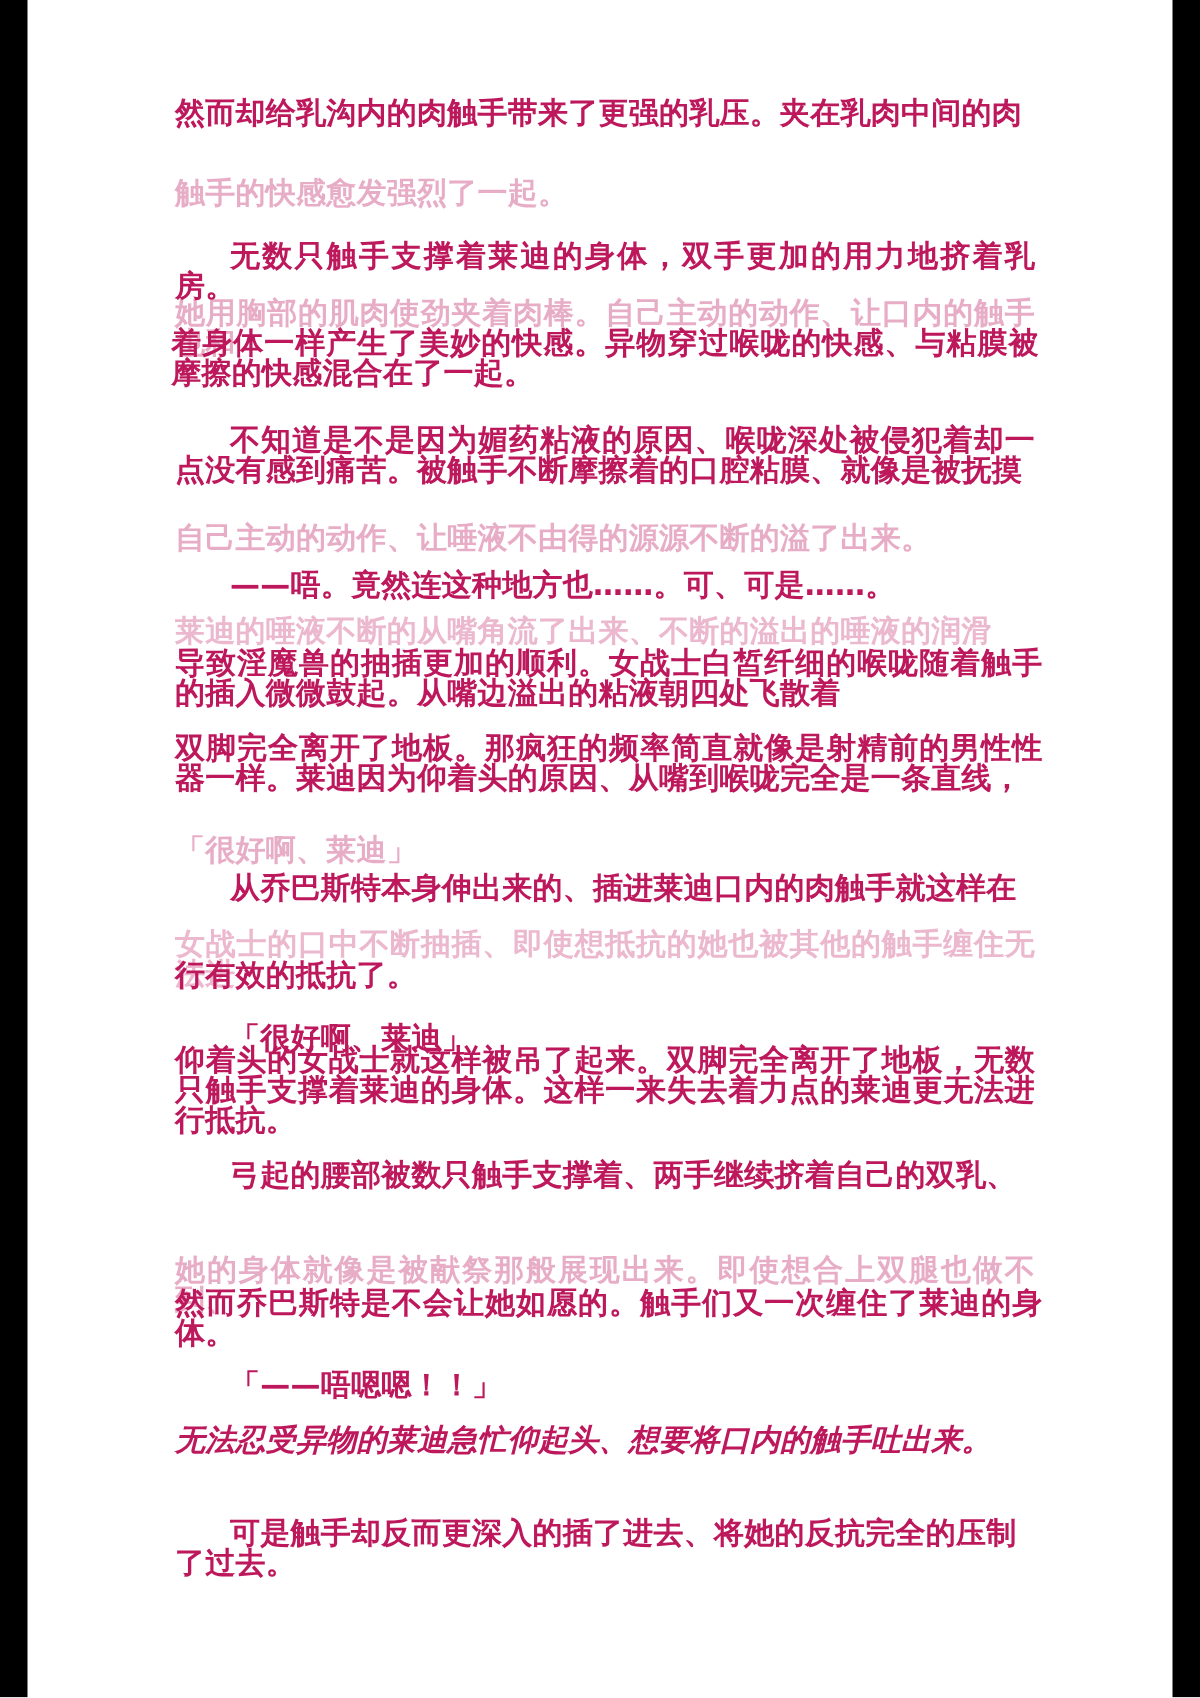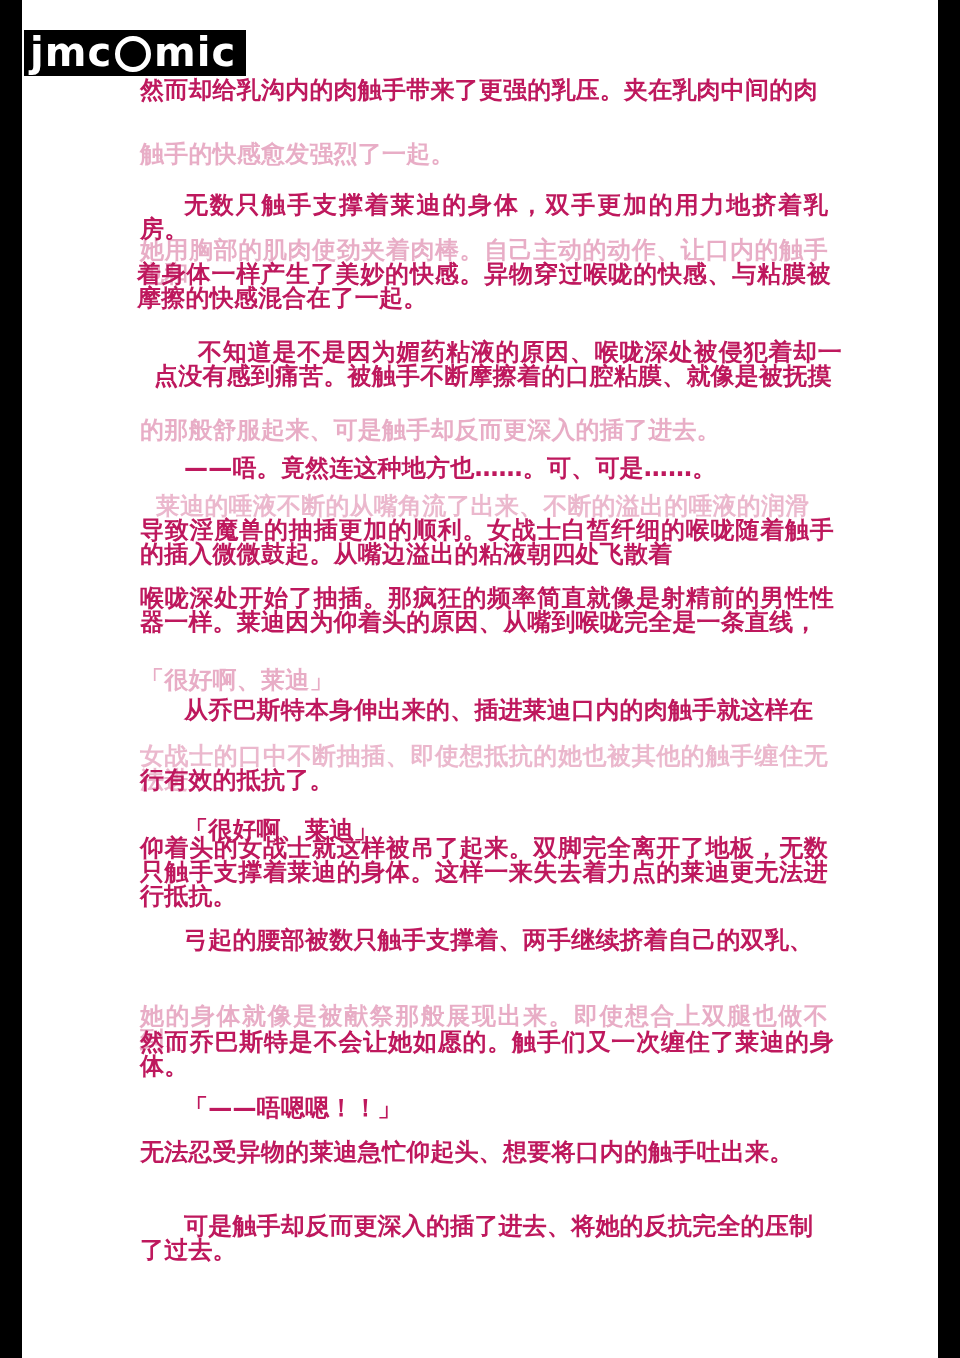--- a/index.html
+++ b/index.html
@@ -69,66 +69,61 @@
     letter-spacing: 0.2px;
     white-space: pre-wrap;
     text-align: justify;
   }
   
   .para.p1  { position: absolute; left: 0;   top: 0;    width: 688px; }
   .para.p2  { position: absolute; left: 0;   top: 64px; width: 688px; opacity: 0.35; }
   .para.p3  { position: absolute; left: 0;   top: 115px;width: 688px; text-indent: 44px; }
   .para.p4  { position: absolute; left: 0;   top: 160px;width: 688px; opacity: 0.35; }
   .para.p5  { position: absolute; left: -3px;top: 184px;width: 694px; }
-  .para.p6  { position: absolute; left: 14px;   top: 262px;width: 688px; text-indent: 44px; }
+  .para.p6  { position: absolute; left: 0;   top: 262px;width: 688px; text-indent: 44px; }
   .para.p7  { position: absolute; left: 0;   top: 340px;width: 688px; opacity: 0.35; }
   .para.p8  { position: absolute; left: 0;   top: 378px;width: 688px; text-indent: 44px; }
-  .para.p9  { position: absolute; left: 16px;   top: 416px;width: 688px; opacity: 0.3; font-family: Liberation Serif, serif; }
+  .para.p9  { position: absolute; left: 0;   top: 416px;width: 688px; opacity: 0.3; font-family: Liberation Serif, serif; }
   .para.p10 { position: absolute; left: 0;   top: 440px;width: 694px; }
   .para.p11 { position: absolute; left: 0;   top: 508px;width: 694px; }
   .para.p12 { position: absolute; left: 0;   top: 590px;width: 688px; opacity: 0.35; }
   .para.p13 { position: absolute; left: 0;   top: 620px;width: 694px; text-indent: 44px; }
   .para.p14 { position: absolute; left: 0;   top: 668px;width: 688px; opacity: 0.3; font-family: Liberation Mono, monospace; }
   .para.p15 { position: absolute; left: 0;   top: 690px;width: 688px; }
   .para.p16 { position: absolute; left: 0;   top: 740px;width: 688px; text-indent: 44px; }
   .para.p17 { position: absolute; left: 0;   top: 758px;width: 688px; }
   .para.p18 { position: absolute; left: 0;   top: 850px;width: 694px; text-indent: 44px; }
   .para.p19 { position: absolute; left: 0;   top: 926px;width: 688px; opacity: 0.35; }
   .para.p20 { position: absolute; left: 0;   top: 952px;width: 694px; }
   .para.p21 { position: absolute; left: 0;   top: 1018px;width: 688px; text-indent: 44px; }
-  .para.p22 { position: absolute; left: 0;   top: 1062px;width: 688px; }
+  .para.p22 { position: absolute; left: 0;   top: 1062px;width: 688px; font-style: italic; }
   .para.p23 { position: absolute; left: 0;   top: 1136px;width: 688px; text-indent: 44px; }
   .para.p24 { position: absolute; left: 0;   top: 1160px;width: 688px; }
 </style>
 </head>
 <body>
 
 <div class="page">
 
   <div class="edge-bar left"></div>
   <div class="edge-bar right"></div>
 
-  <div class="watermark">
-    <span>jmc</span>
-    <span class="wm-ring"></span>
-    <span>mic</span>
-  </div>
 
   <div class="text-body">
     <div class="para p1">然而却给乳沟内的肉触手带来了更强的乳压。夹在乳肉中间的肉</div>
     <div class="para p2">触手的快感愈发强烈了一起。</div>
     <div class="para p3">无数只触手支撑着莱迪的身体，双手更加的用力地挤着乳房。</div>
     <div class="para p4">她用胸部的肌肉使劲夹着肉棒。自己主动的动作、让口内的触手也和</div>
     <div class="para p5">着身体一样产生了美妙的快感。异物穿过喉咙的快感、与粘膜被摩擦的快感混合在了一起。</div>
     <div class="para p6">不知道是不是因为媚药粘液的原因、喉咙深处被侵犯着却一点没有感到痛苦。被触手不断摩擦着的口腔粘膜、就像是被抚摸</div>
-    <div class="para p7">的那般舒服起来、可是触手却反而更深入的插了进去。</div>
+    <div class="para p7">自己主动的动作、让唾液不由得的源源不断的溢了出来。</div>
     <div class="para p8">——唔。竟然连这种地方也……。可、可是……。</div>
     <div class="para p9">莱迪的唾液不断的从嘴角流了出来、不断的溢出的唾液的润滑</div>
     <div class="para p10">导致淫魔兽的抽插更加的顺利。女战士白皙纤细的喉咙随着触手的插入微微鼓起。从嘴边溢出的粘液朝四处飞散着</div>
-    <div class="para p11">喉咙深处开始了抽插。那疯狂的频率简直就像是射精前的男性性器一样。莱迪因为仰着头的原因、从嘴到喉咙完全是一条直线，</div>
+    <div class="para p11">双脚完全离开了地板。那疯狂的频率简直就像是射精前的男性性器一样。莱迪因为仰着头的原因、从嘴到喉咙完全是一条直线，</div>
     <div class="para p12">「很好啊、莱迪」</div>
     <div class="para p13">从乔巴斯特本身伸出来的、插进莱迪口内的肉触手就这样在</div>
     <div class="para p14">女战士的口中不断抽插、即使想抵抗的她也被其他的触手缠住无法进</div>
     <div class="para p15">行有效的抵抗了。</div>
     <div class="para p16">「很好啊、莱迪」</div>
     <div class="para p17">仰着头的女战士就这样被吊了起来。双脚完全离开了地板，无数只触手支撑着莱迪的身体。这样一来失去着力点的莱迪更无法进行抵抗。</div>
     <div class="para p18">弓起的腰部被数只触手支撑着、两手继续挤着自己的双乳、</div>
     <div class="para p19">她的身体就像是被献祭那般展现出来。即使想合上双腿也做不到、</div>
     <div class="para p20">然而乔巴斯特是不会让她如愿的。触手们又一次缠住了莱迪的身体。</div>
     <div class="para p21">「——唔嗯嗯！！」</div>

